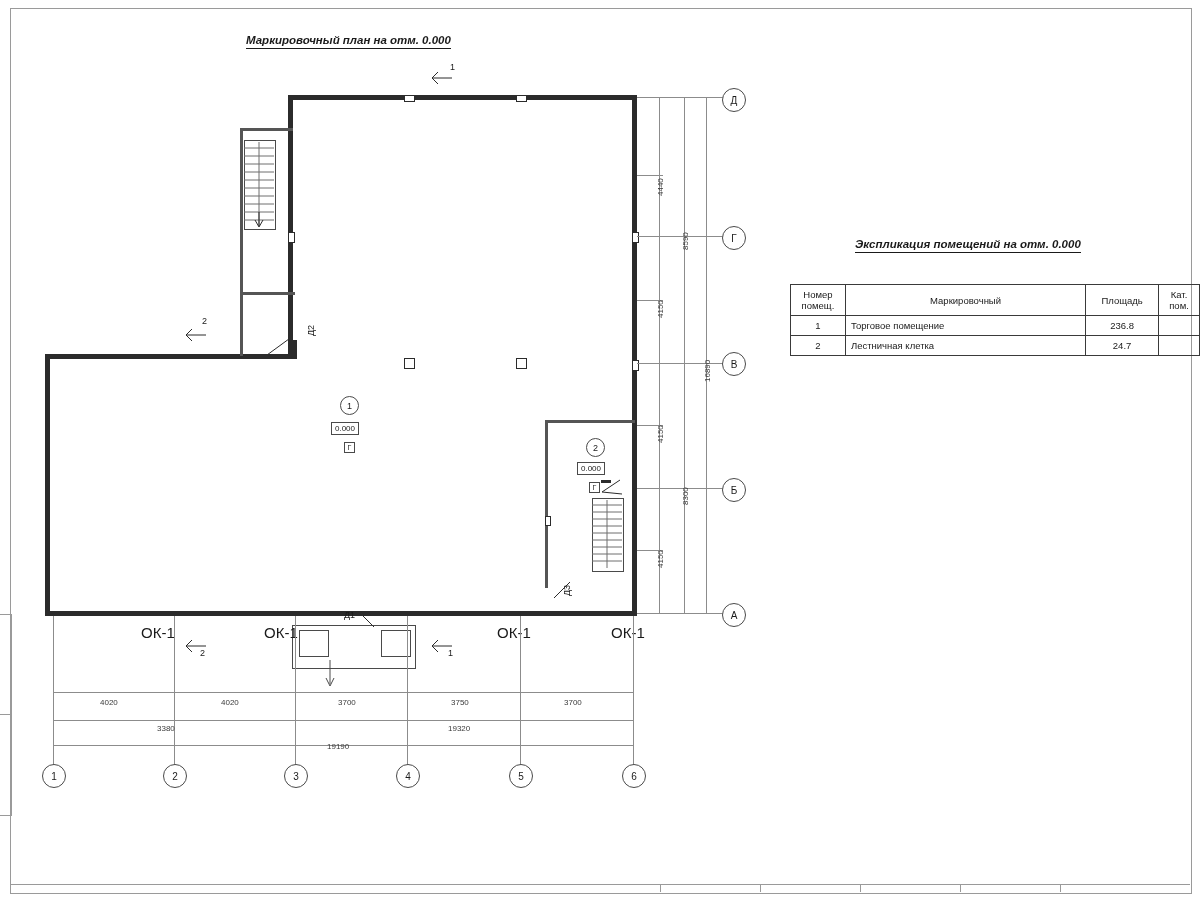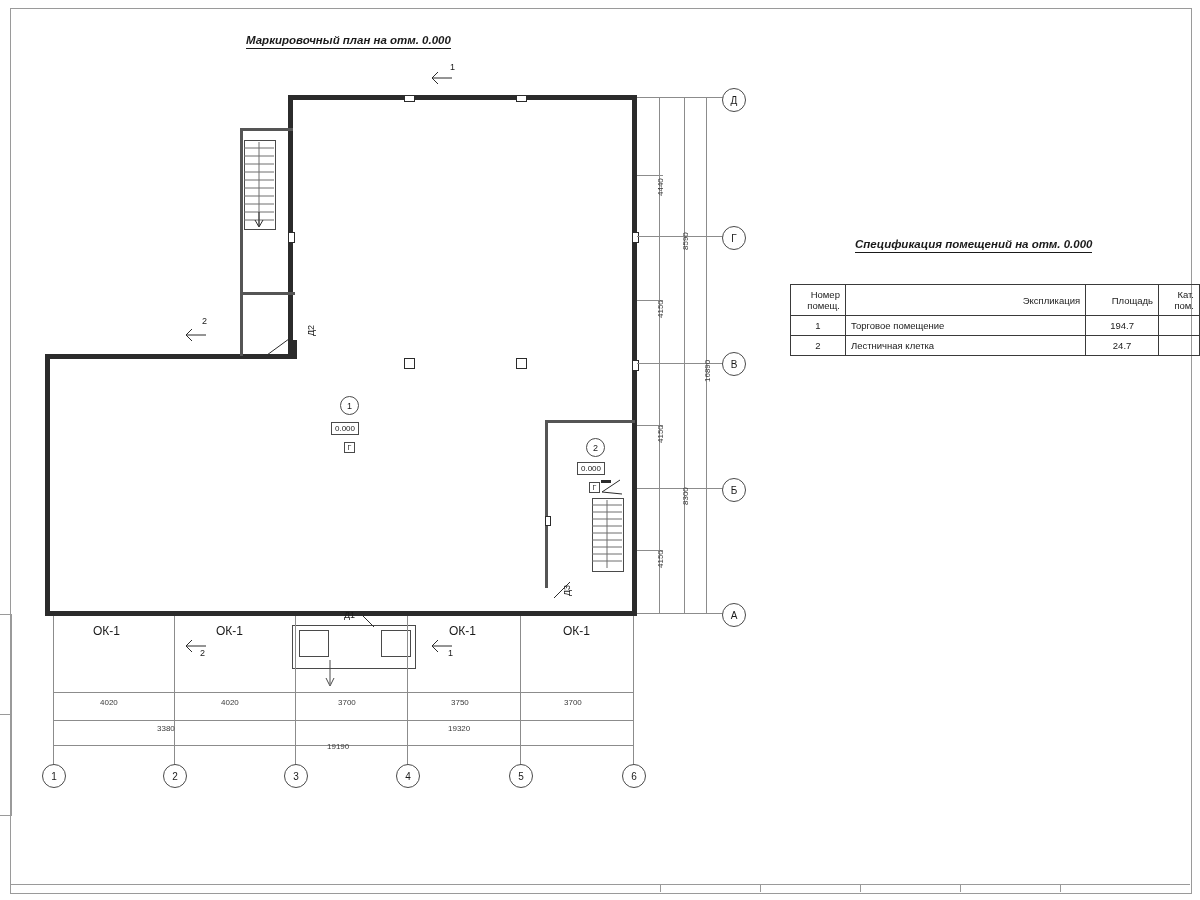--- a/index.html
+++ b/index.html
@@ -42,32 +42,32 @@
   .label{position:absolute;font-size:9px;white-space:nowrap;color:#1a1a1a;}
   .label-v{position:absolute;font-size:9px;white-space:nowrap;color:#1a1a1a;transform-origin:0 0;transform:rotate(-90deg);}
   .cutnum{position:absolute;font-size:9px;color:#1a1a1a;}
 
   
   .stair{position:absolute;border:1px solid #4a4a4a;background:#fff;}
 
   
   .tbl{position:absolute;border-collapse:collapse;font-size:9.5px;}
   .tbl td,.tbl th{border:1px solid #3a3a3a;padding:4px 5px;font-weight:normal;}
-  .tbl th{text-align:right;font-weight:normal;}
+  .tbl th{text-align:center;font-weight:normal;}
   .c-num{width:44px;text-align:center;}
   .c-name{width:230px;}
   .c-area{width:62px;text-align:center;}
   .c-cat{width:30px;text-align:center;}
   .ralign{text-align:right;}
 
   .notes{position:absolute;font-size:9.5px;line-height:13px;color:#1a1a1a;}
   .notes div{white-space:nowrap;}
   .notes .ind{padding-left:9px;}
 
-  .win-mark{position:absolute;font-size:12px;}
+  .win-mark{position:absolute;font-size:15px;margin-left:48px;}
   .porch{position:absolute;border:1px solid #4a4a4a;background:#fff;}
 </style>
 </head>
 <body>
 
 <div class="sheet">
 
   <div class="frame-outer"></div>
   <div class="frame-left-col"></div>
   <div class="frame-left-div"></div>
@@ -75,21 +75,21 @@
   <div class="bottom-ticks" style="left:660px;"></div>
   <div class="bottom-ticks" style="left:760px;"></div>
   <div class="bottom-ticks" style="left:860px;"></div>
   <div class="bottom-ticks" style="left:960px;"></div>
   <div class="bottom-ticks" style="left:1060px;"></div>
 
   <div class="title" style="left:246px;top:34px;">
     <span class="u">Маркировочный план на отм. 0.000</span>
   </div>
   <div class="title" style="left:855px;top:238px;">
-    <span class="u">Спецификация помещений на отм. 0.000</span>
+    <span class="u">Экспликация помещений на отм. 0.000</span>
   </div>
 
   <div class="wall" style="left:288px;top:95px;width:349px;height:5px;"></div>
 
   <div class="wall" style="left:288px;top:95px;width:5px;height:264px;"></div>
 
   <div class="wall" style="left:632px;top:95px;width:5px;height:521px;"></div>
 
   <div class="wall" style="left:240px;top:354px;width:53px;height:5px;"></div>
 
@@ -274,33 +274,33 @@
   <div class="bubble" style="left:509px;top:764px;">5</div>
   <div class="bubble" style="left:622px;top:764px;">6</div>
 
   <table class="tbl" style="left:790px;top:284px;">
     <thead>
       <tr>
         <th class="c-num">
           <div>Номер</div>
           <div>помещ.</div>
         </th>
-        <th class="c-name">Экспликация</th>
+        <th class="c-name">Маркировочный</th>
         <th class="c-area">Площадь</th>
         <th class="c-cat">
           <div>Кат.</div>
           <div>пом.</div>
         </th>
       </tr>
     </thead>
     <tbody>
       <tr>
         <td class="c-num">1</td>
         <td class="c-name">Торговое помещение</td>
-        <td class="c-area">194.7</td>
+        <td class="c-area">236.8</td>
         <td class="c-cat"></td>
       </tr>
       <tr>
         <td class="c-num">2</td>
         <td class="c-name">Лестничная клетка</td>
         <td class="c-area">24.7</td>
         <td class="c-cat"></td>
       </tr>
     </tbody>
   </table>

